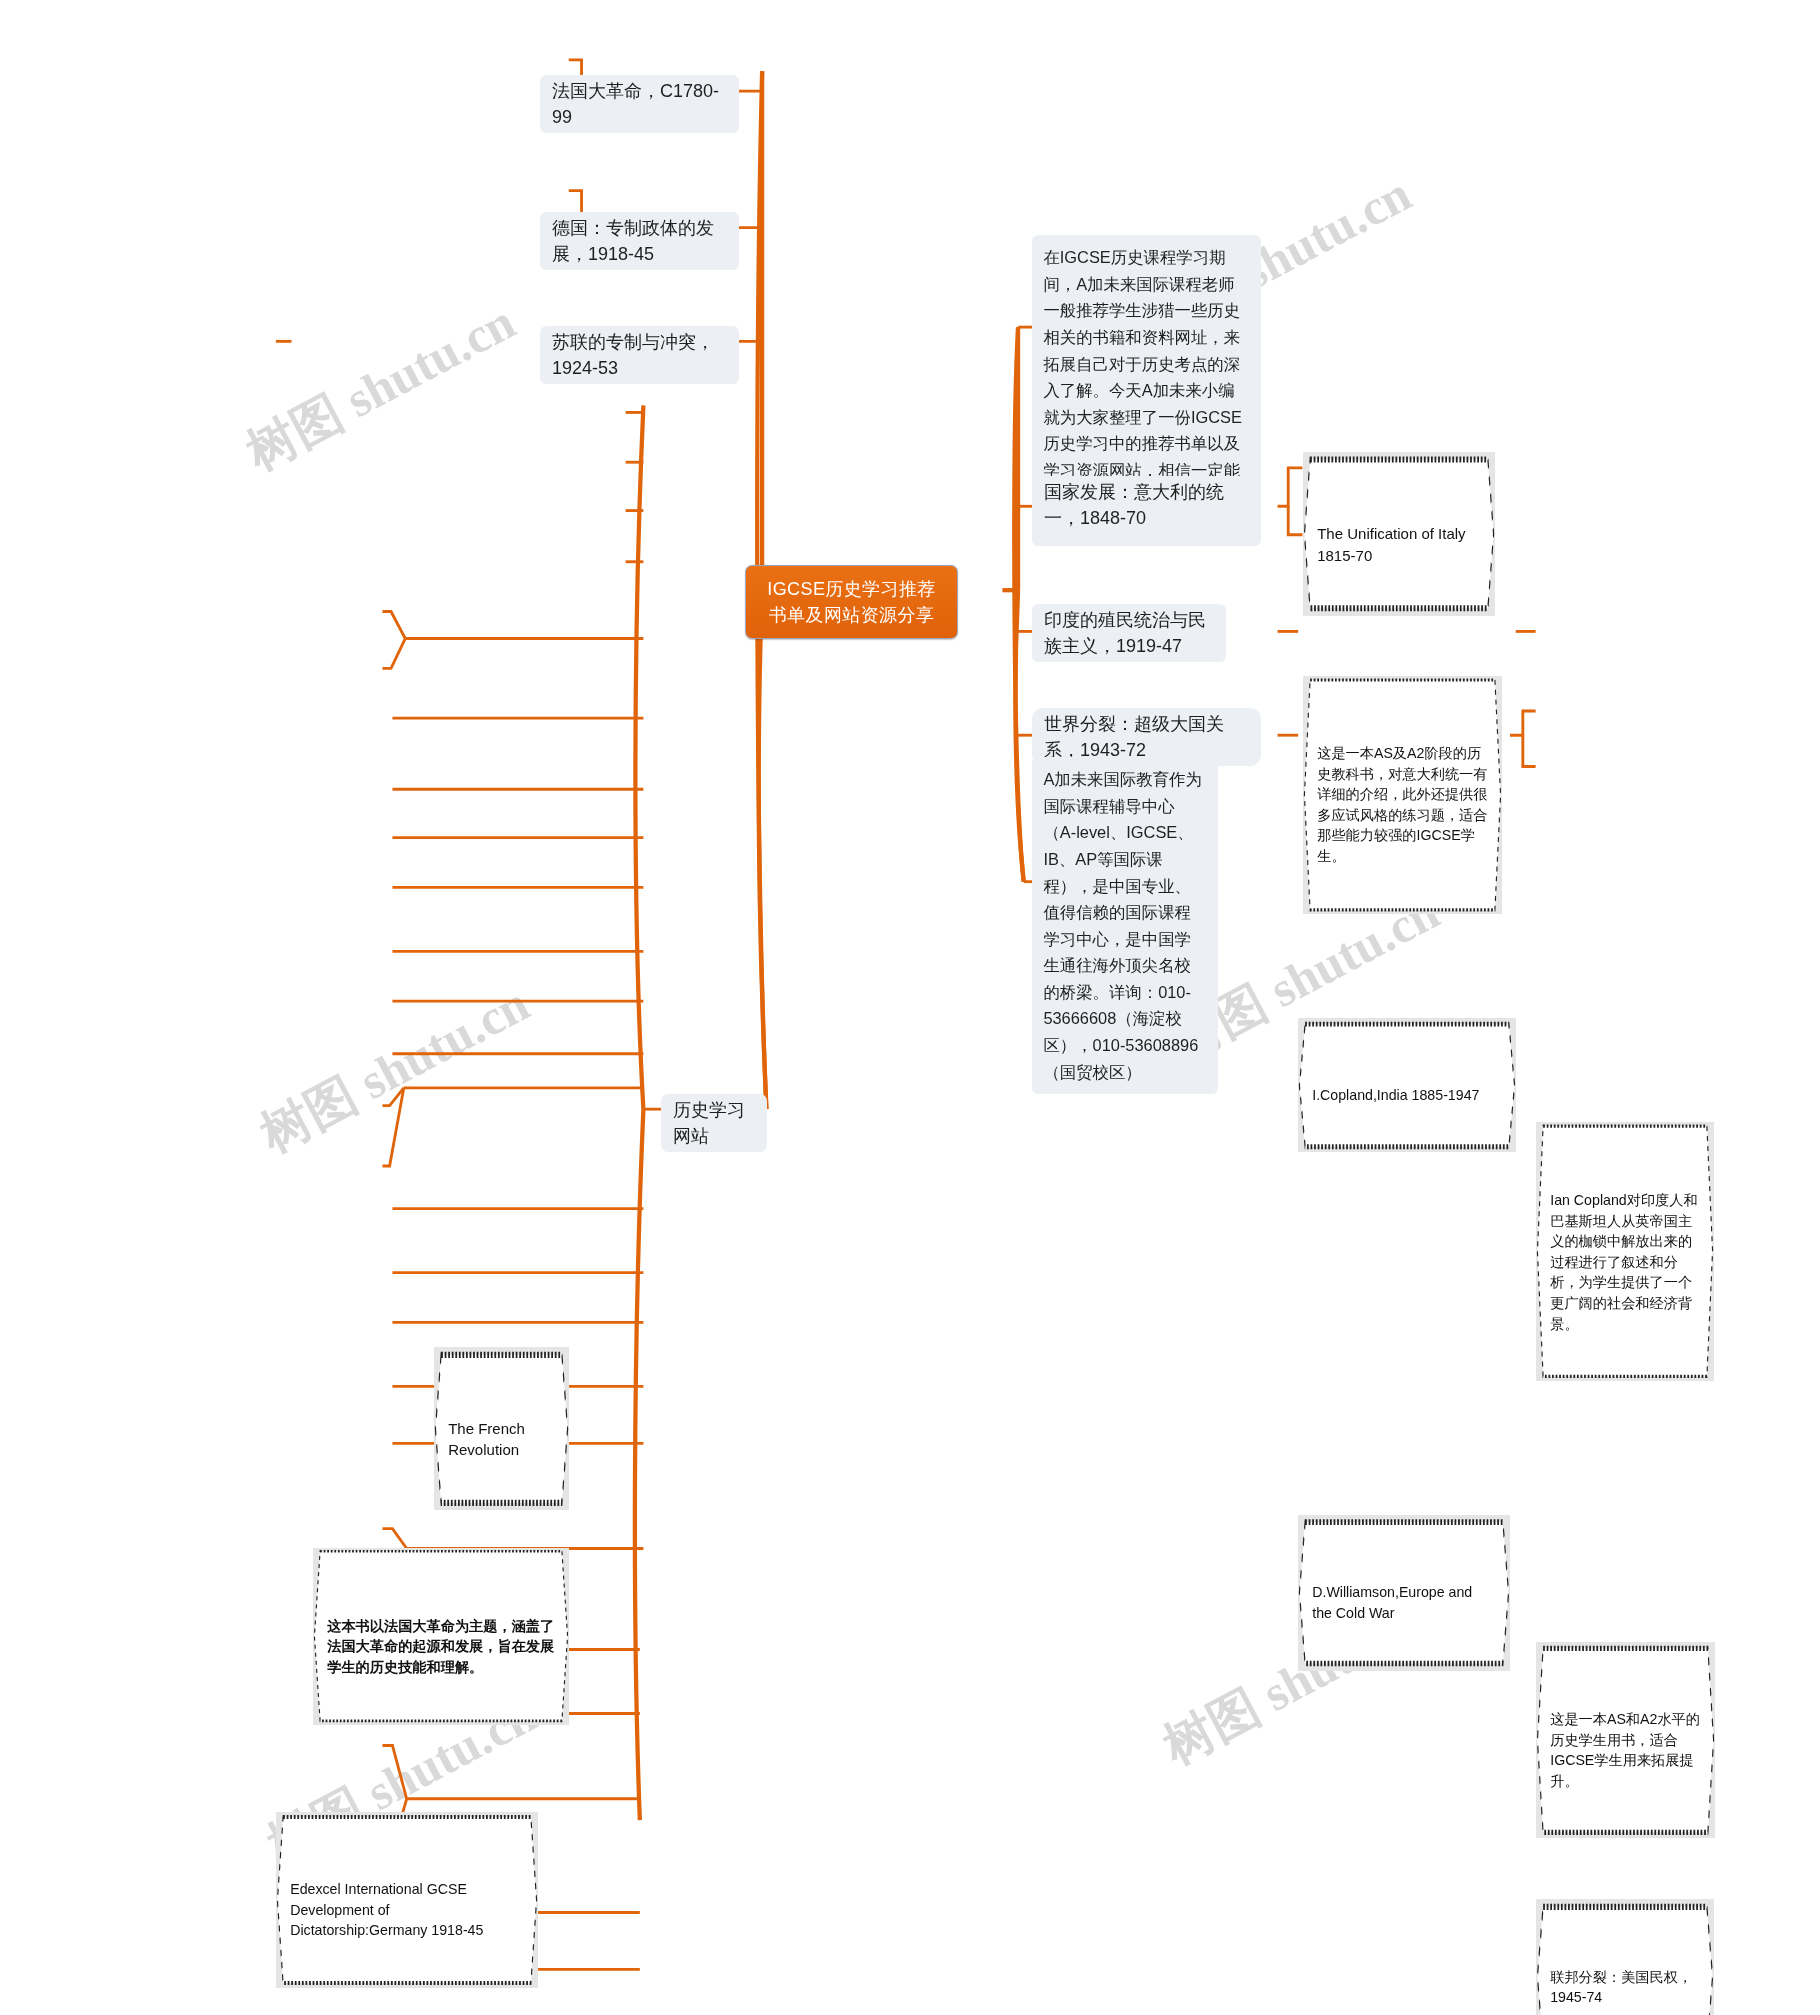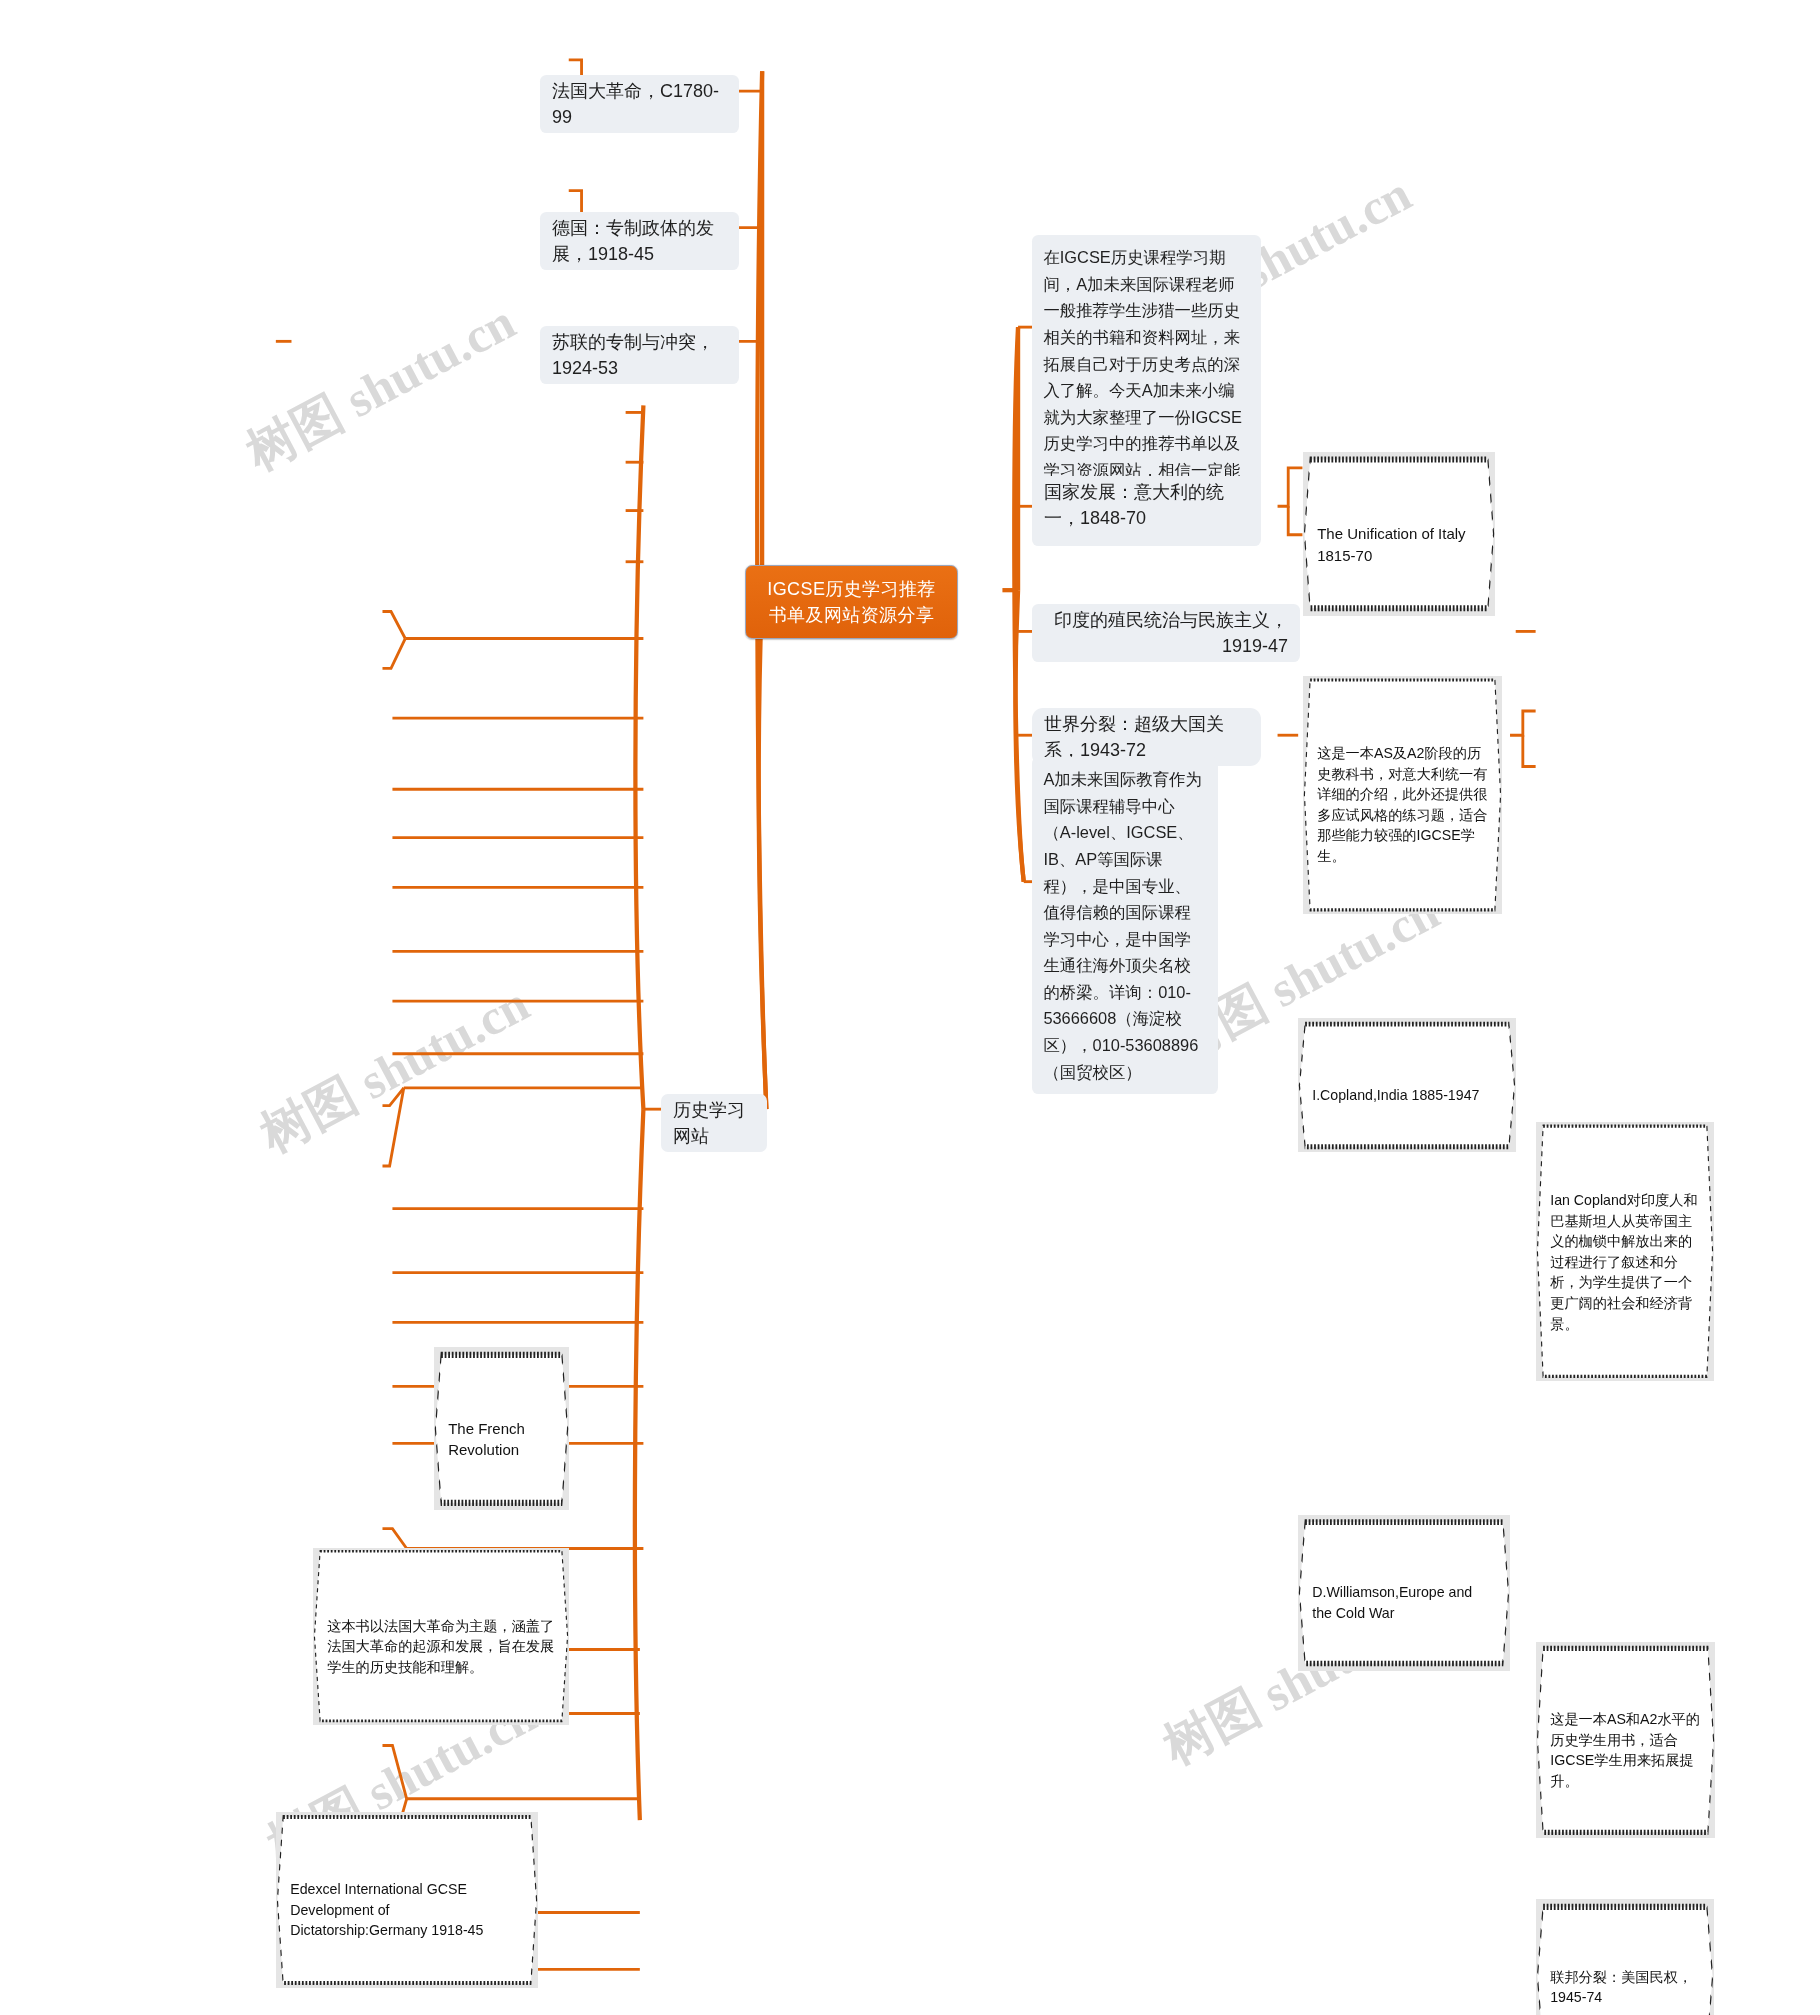--- a/index.html
+++ b/index.html
@@ -204,21 +204,21 @@
     <span class="tx">The Unification of Italy 1815-70</span>
   </div>
 
   <div class="node n-hex small" style="left:1303px;top:512px;width:199px;">
     <svg class="hx" viewBox="0 0 280 120" preserveAspectRatio="none">
         <polygon points="10,2 270,2 278,60 270,118 10,118 2,60" fill="#fff" stroke="#222" stroke-width="1.6" stroke-dasharray="2.5 2.5"></polygon>
       </svg>
     <span class="tx">这是一本AS及A2阶段的历史教科书，对意大利统一有详细的介绍，此外还提供很多应试风格的练习题，适合那些能力较强的IGCSE学生。</span>
   </div>
 
-  <div class="node n-l1" style="left:1032px;top:604px;width:268px;text-align:right;">印度的殖民统治与民族主义，1919-47</div>
+  <div class="node n-l1" style="left:1032px;top:604px;width:194px;">印度的殖民统治与民族主义，1919-47</div>
 
   <div class="node n-hex small" style="left:1298px;top:616px;width:218px;">
     <svg class="hx" viewBox="0 0 306 44" preserveAspectRatio="none">
         <polygon points="10,2 296,2 304,22 296,42 10,42 2,22" fill="#fff" stroke="#222" stroke-width="1.6" stroke-dasharray="2.5 2.5"></polygon>
       </svg>
     <span class="tx">I.Copland,India 1885-1947</span>
   </div>
 
   <div class="node n-hex small" style="left:1536px;top:586px;width:178px;">
     <svg class="hx" viewBox="0 0 250 128" preserveAspectRatio="none">
@@ -254,21 +254,21 @@
 
   <div class="node n-l1" style="left:540px;top:75px;width:199px;">法国大革命，C1780-99</div>
 
   <div class="node n-hex" style="left:434px;top:44px;width:135px;">
     <svg class="hx" viewBox="0 0 190 42" preserveAspectRatio="none">
         <polygon points="10,2 180,2 188,21 180,40 10,40 2,21" fill="#fff" stroke="#222" stroke-width="1.6" stroke-dasharray="2.5 2.5"></polygon>
       </svg>
     <span class="tx">The French Revolution</span>
   </div>
 
-  <div class="node n-hex small" style="left:313px;top:82px;width:256px;">
+  <div class="node n-hex small" style="left:313px;top:82px;width:256px;font-weight:bold;">
     <svg class="hx" viewBox="0 0 360 108" preserveAspectRatio="none">
         <polygon points="10,2 350,2 358,54 350,106 10,106 2,54" fill="#fff" stroke="#222" stroke-width="1.6" stroke-dasharray="2.5 2.5"></polygon>
       </svg>
     <span class="tx">这本书以法国大革命为主题，涵盖了法国大革命的起源和发展，旨在发展学生的历史技能和理解。</span>
   </div>
 
   <div class="node n-l1" style="left:540px;top:212px;width:199px;">德国：专制政体的发展，1918-45</div>
 
   <div class="node n-hex small" style="left:276px;top:169px;width:262px;">
     <svg class="hx" viewBox="0 0 368 70" preserveAspectRatio="none">

